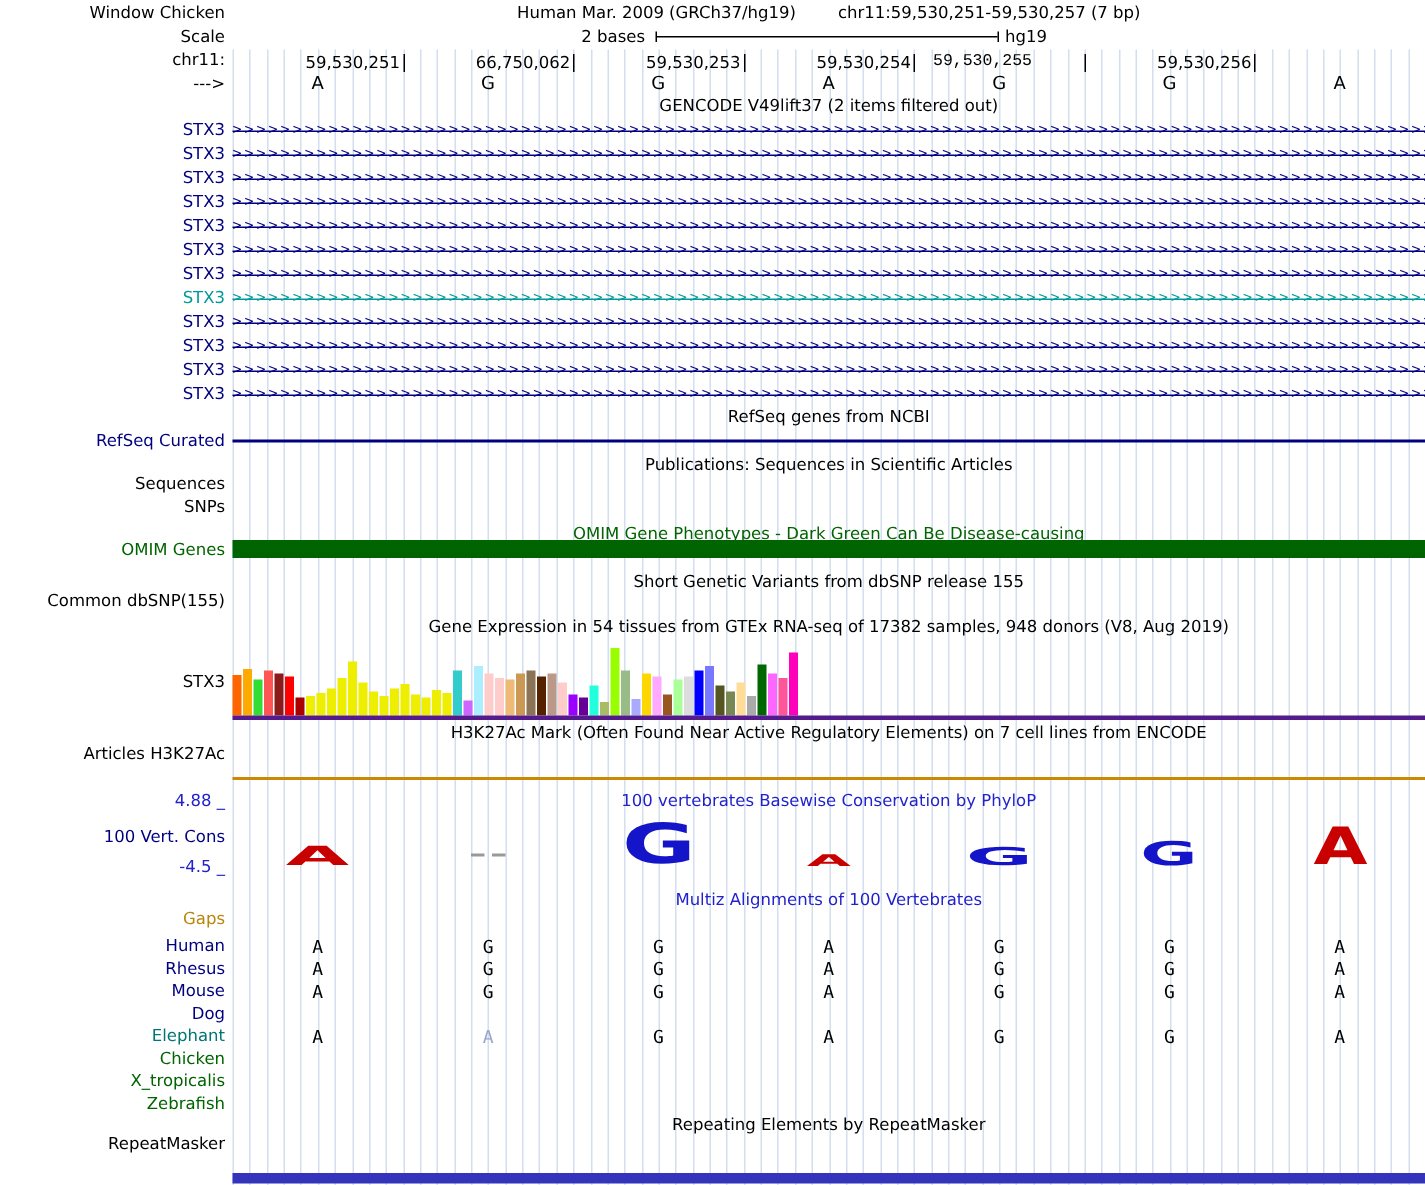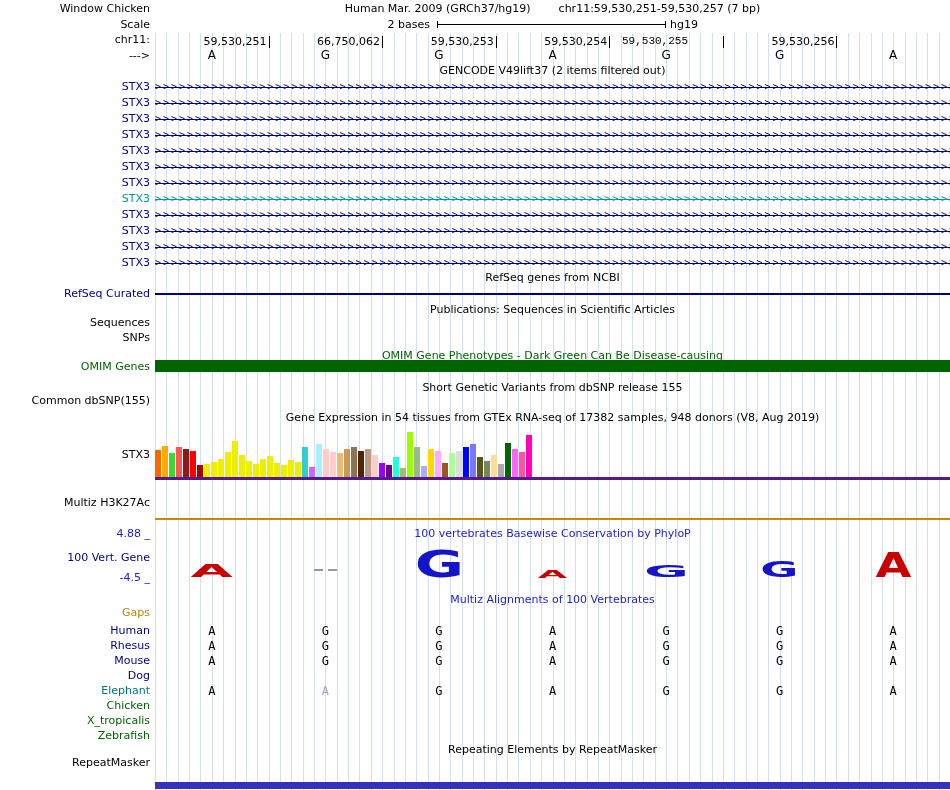--- a/index.html
+++ b/index.html
@@ -47,33 +47,34 @@
 
   <div class="llabel" style="top:33px">chr11:</div>
   <div class="llabel" style="top:49px">---&gt;</div>
 
   <div class="ctitle" style="top:64px">GENCODE V49lift37 (2 items filtered out)</div>
   <div class="ctitle" style="top:271px">RefSeq genes from NCBI</div>
   <div class="ctitle" style="top:303px">Publications: Sequences in Scientific Articles</div>
   <div class="ctitle t-green" style="top:349px">OMIM Gene Phenotypes - Dark Green Can Be Disease-causing</div>
   <div class="ctitle" style="top:381px">Short Genetic Variants from dbSNP release 155</div>
   <div class="ctitle" style="top:411px">Gene Expression in 54 tissues from GTEx RNA-seq of 17382 samples, 948 donors (V8, Aug 2019)</div>
+  <div class="ctitle" style="top:482px">H3K27Ac Mark (Often Found Near Active Regulatory Elements) on 7 cell lines from ENCODE</div>
   <div class="ctitle t-blue" style="top:527px">100 vertebrates Basewise Conservation by PhyloP</div>
   <div class="ctitle t-blue" style="top:593px">Multiz Alignments of 100 Vertebrates</div>
   <div class="ctitle" style="top:743px">Repeating Elements by RepeatMasker</div>
 
   <div class="llabel t-navy" style="top:287px">RefSeq Curated</div>
   <div class="llabel" style="top:316px">Sequences</div>
   <div class="llabel" style="top:331px">SNPs</div>
   <div class="llabel t-green" style="top:360px">OMIM Genes</div>
   <div class="llabel" style="top:394px">Common dbSNP(155)</div>
   <div class="llabel" style="top:448px">STX3</div>
-  <div class="llabel" style="top:496px">Multiz H3K27Ac</div>
+  <div class="llabel" style="top:496px">Articles H3K27Ac</div>
   <div class="llabel t-blue" style="top:527px">4.88 _</div>
-  <div class="llabel t-navy" style="top:551px">100 Vert. Gene</div>
+  <div class="llabel t-navy" style="top:551px">100 Vert. Cons</div>
   <div class="llabel t-blue" style="top:571px">-4.5 _</div>
   <div class="llabel t-gold" style="top:606px">Gaps</div>
   <div class="llabel" style="top:756px">RepeatMasker</div>
 
   <div class="hbar" id="refseq-line" style="top: 293px; height: 2px; background: rgb(0, 0, 128);"></div>
   <div class="hbar" id="omim-bar" style="top: 360px; height: 12px; background: rgb(0, 100, 0);"></div>
   <div class="hbar" id="h3k27ac-line" style="top: 518px; height: 2px; background: rgb(204, 136, 0);"></div>
   <div class="hbar" id="repeat-bar" style="top: 782px; height: 7px; background: rgb(51, 51, 187);"></div>
 
 <div class="gridline" style="left: 155px;"></div>

